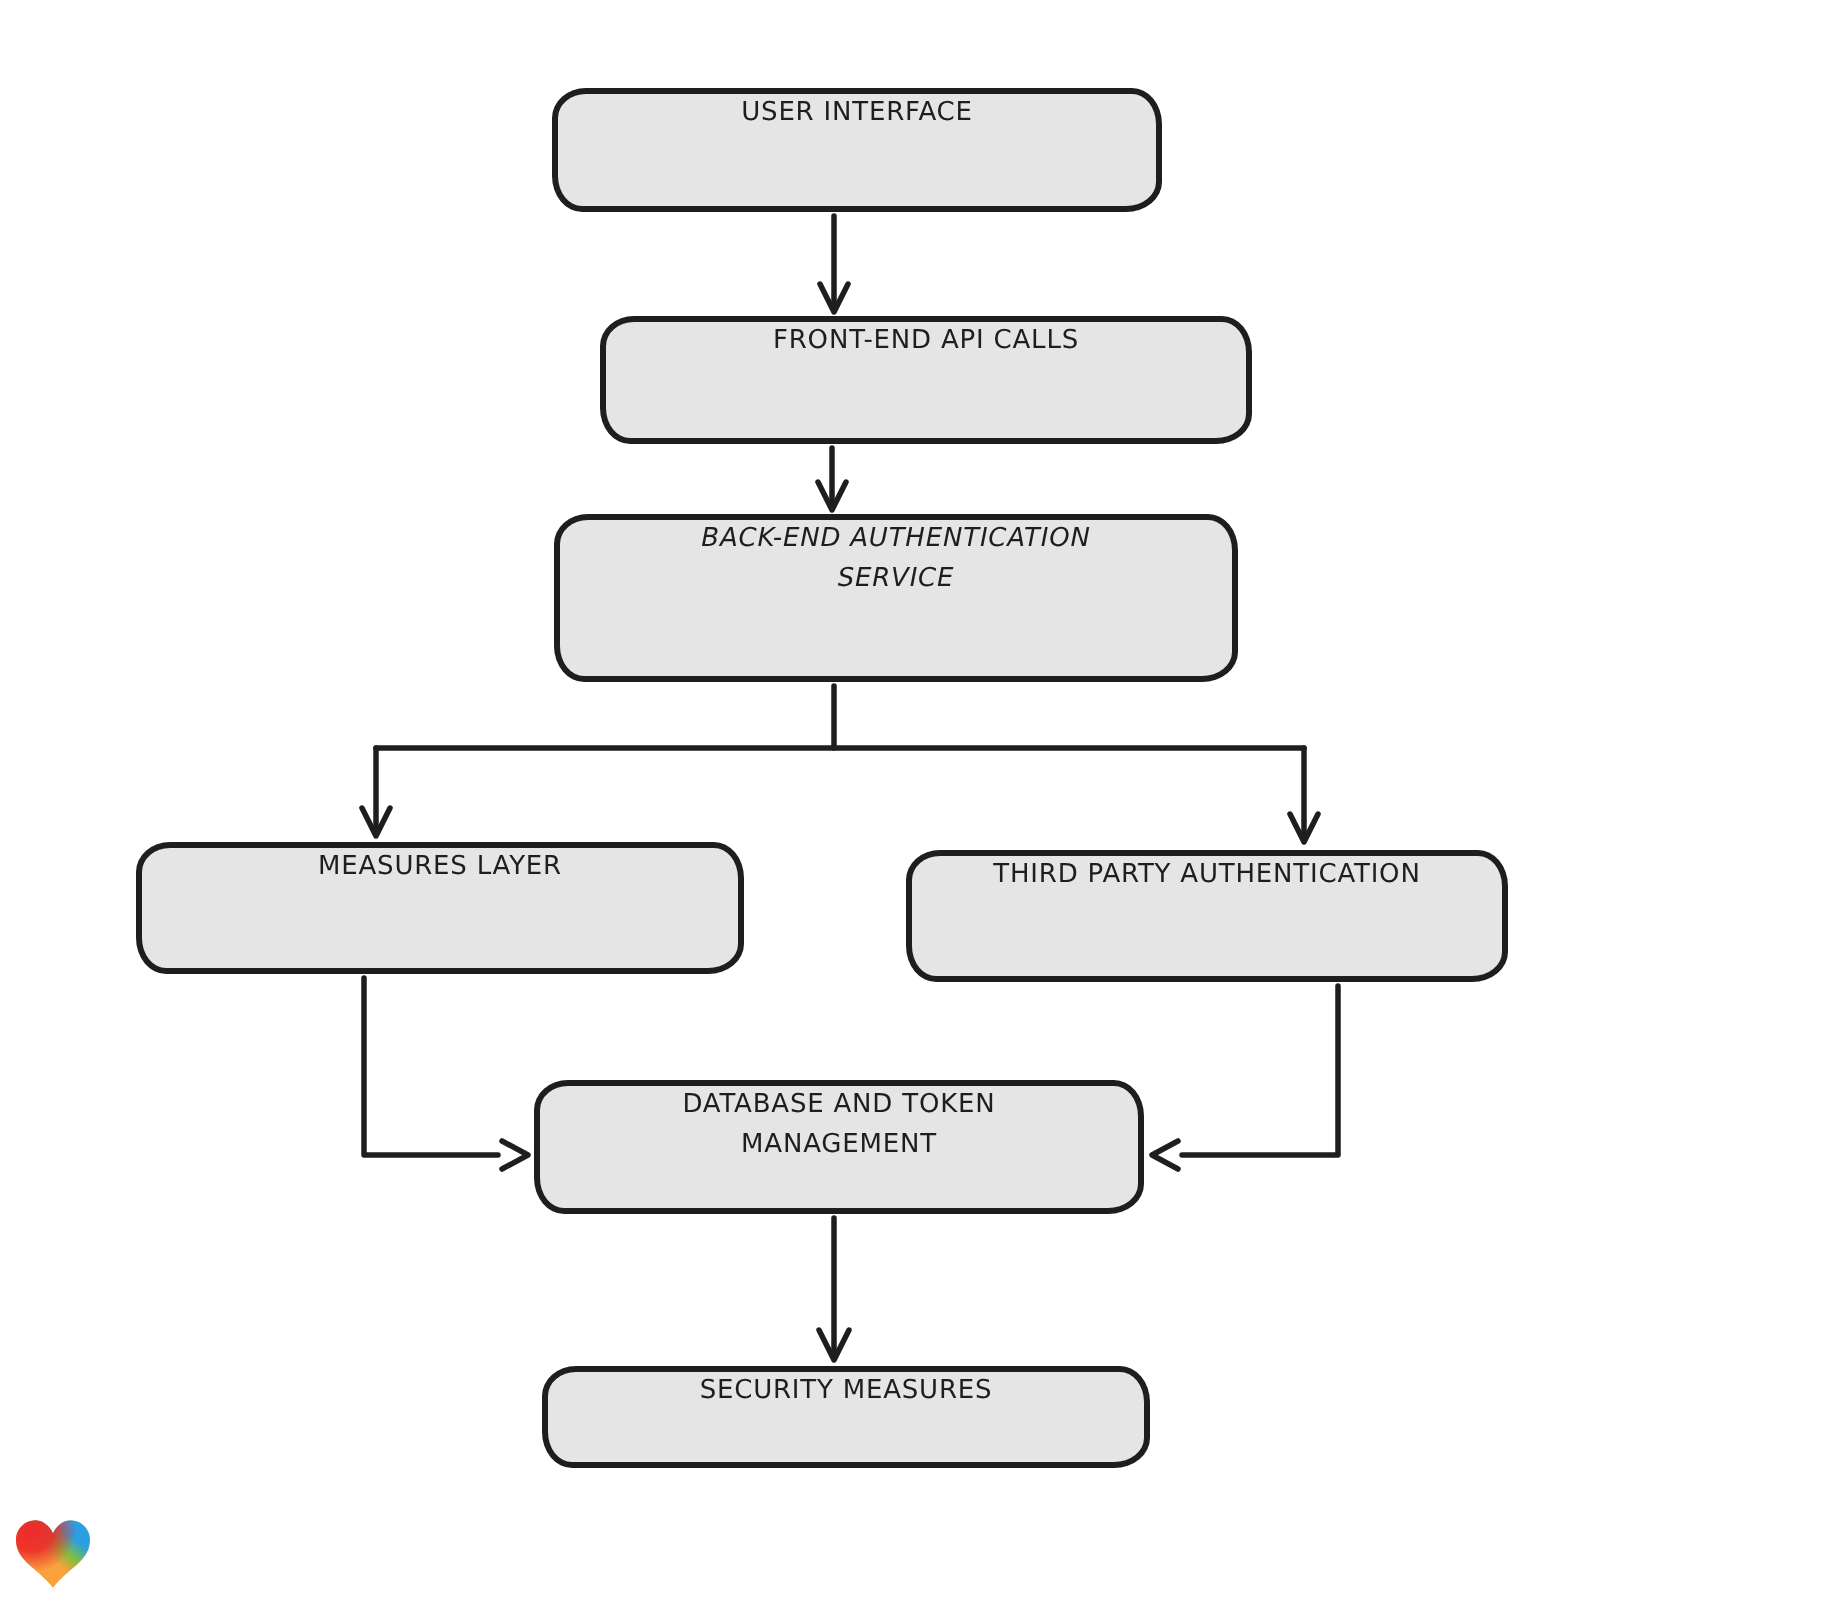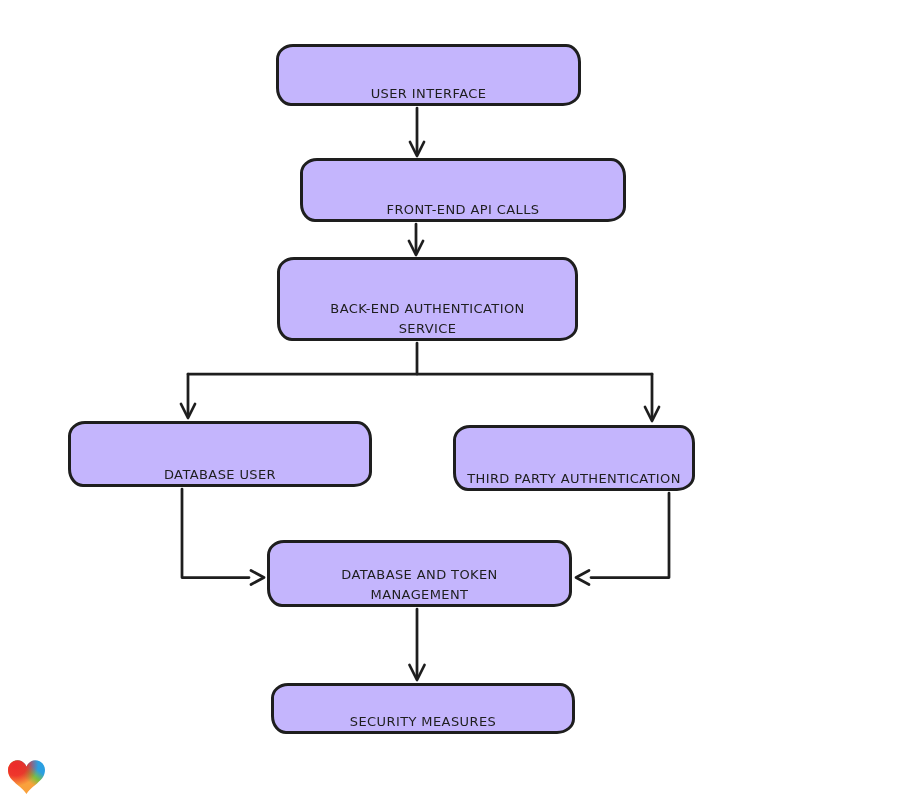--- a/index.html
+++ b/index.html
@@ -14,40 +14,40 @@
     width: 911px; height: 810px;
     background: #ffffff;
   }
   .connectors {
     position: absolute; left: 0; top: 0;
     width: 911px; height: 810px;
     pointer-events: none;
   }
   .node {
     position: absolute;
-    background: #c4b5fd;
+    background: #e5e5e5;
     border: 3.5px solid #1e1e1e;
     border-radius: 17px 15px 18px 15px / 15px 18px 15px 18px;
-    display: flex; align-items: flex-end; justify-content: center;
+    display: flex; align-items: flex-start; justify-content: center;
     text-align: center;
     cursor: default;
   }
   .node-label {
     font-size: 13px;
     line-height: 1.5;
     letter-spacing: 0.4px;
     color: #1e1e1e;
     white-space: pre-line;
   }
   
   .n-user        { left: 276px; top: 44px;  width: 305px; height: 62px; }
   .n-frontend    { left: 276px; top: 158px; width: 326px; height: 64px; margin-left: 24px; }
-  .n-backend     { left: 277px; top: 257px; width: 301px; height: 84px; }
+  .n-backend     { left: 277px; top: 257px; width: 342px; height: 84px; font-style: italic; }
   .n-database    { left: 68px;  top: 421px; width: 304px; height: 66px; }
-  .n-thirdparty  { left: 453px; top: 425px; width: 242px; height: 66px; }
+  .n-thirdparty  { left: 453px; top: 425px; width: 301px; height: 66px; }
   .n-session     { left: 267px; top: 540px; width: 305px; height: 67px; }
   .n-security    { left: 271px; top: 683px; width: 304px; height: 51px; }
   .logo {
     position: absolute;
     left: 8px; top: 760px;
     width: 37px; height: 35px;
     cursor: pointer;
   }
   .logo svg { display: block; width: 100%; height: 100%; }
 </style>
@@ -100,21 +100,21 @@
   <div class="node n-frontend">
     <span class="node-label">FRONT-END API CALLS</span>
   </div>
 
   <div class="node n-backend">
     <span class="node-label">BACK-END AUTHENTICATION
 SERVICE</span>
   </div>
 
   <div class="node n-database">
-    <span class="node-label">DATABASE USER</span>
+    <span class="node-label">MEASURES LAYER</span>
   </div>
 
   <div class="node n-thirdparty">
     <span class="node-label">THIRD PARTY AUTHENTICATION</span>
   </div>
 
   <div class="node n-session">
     <span class="node-label">DATABASE AND TOKEN
 MANAGEMENT</span>
   </div>

